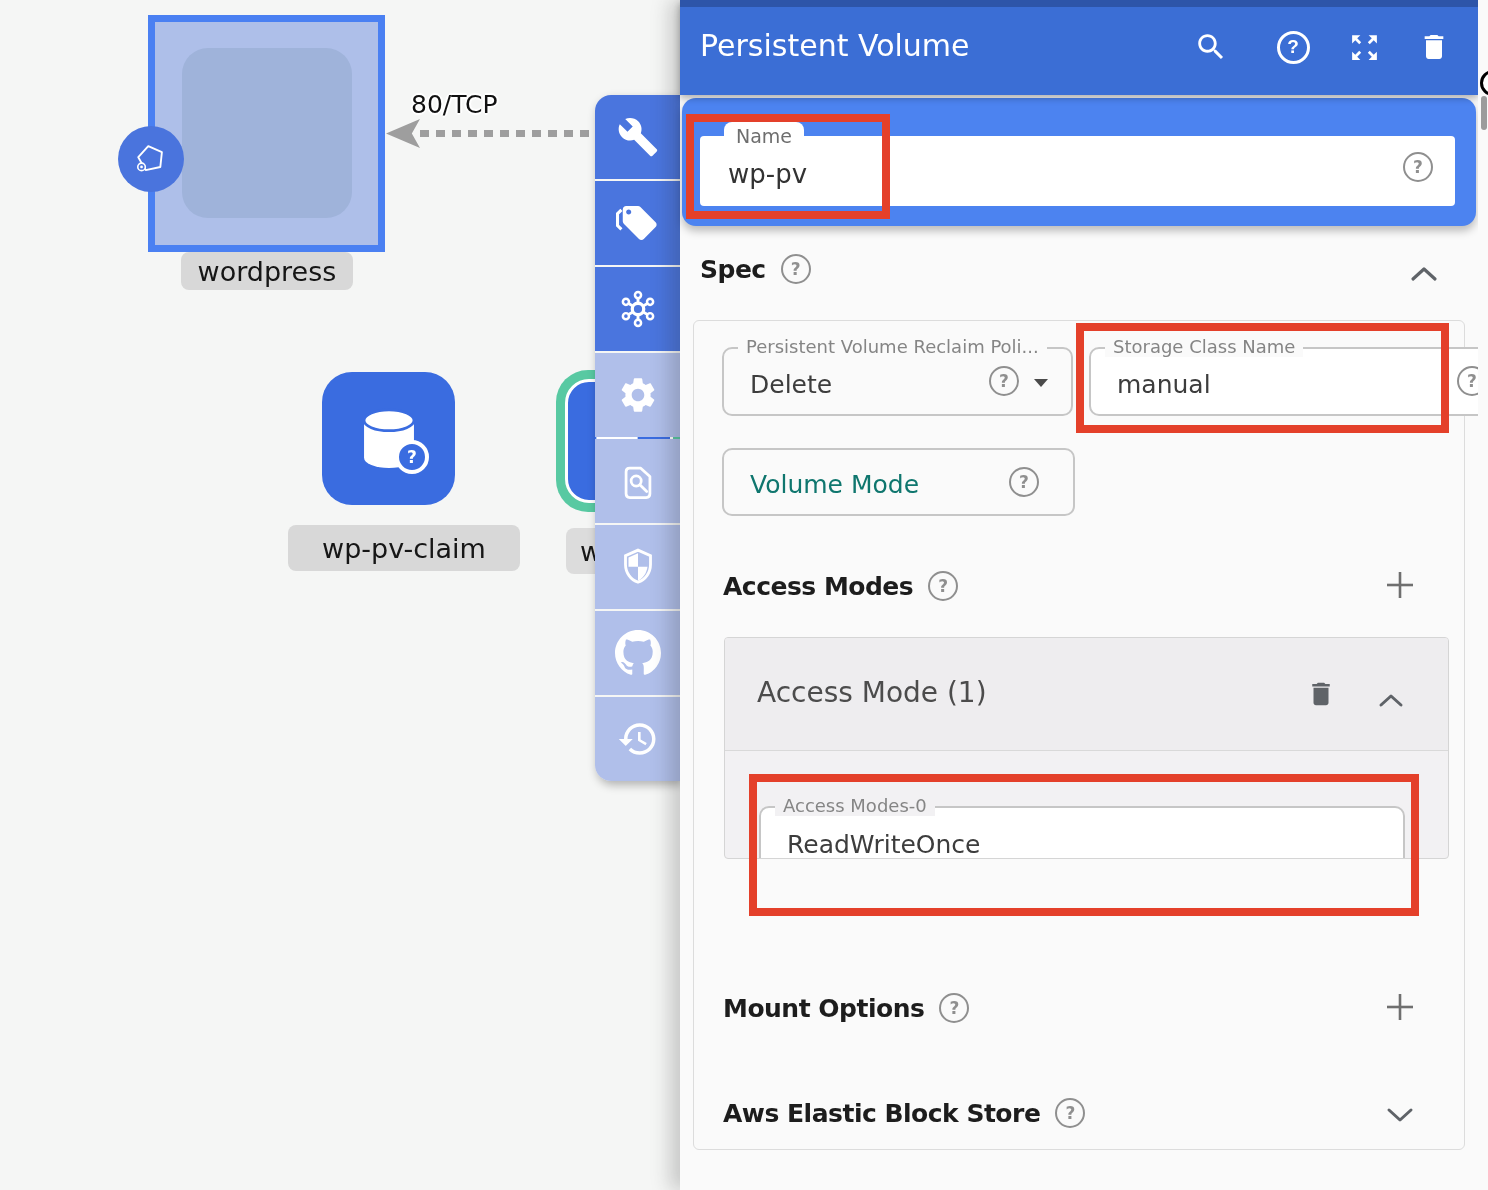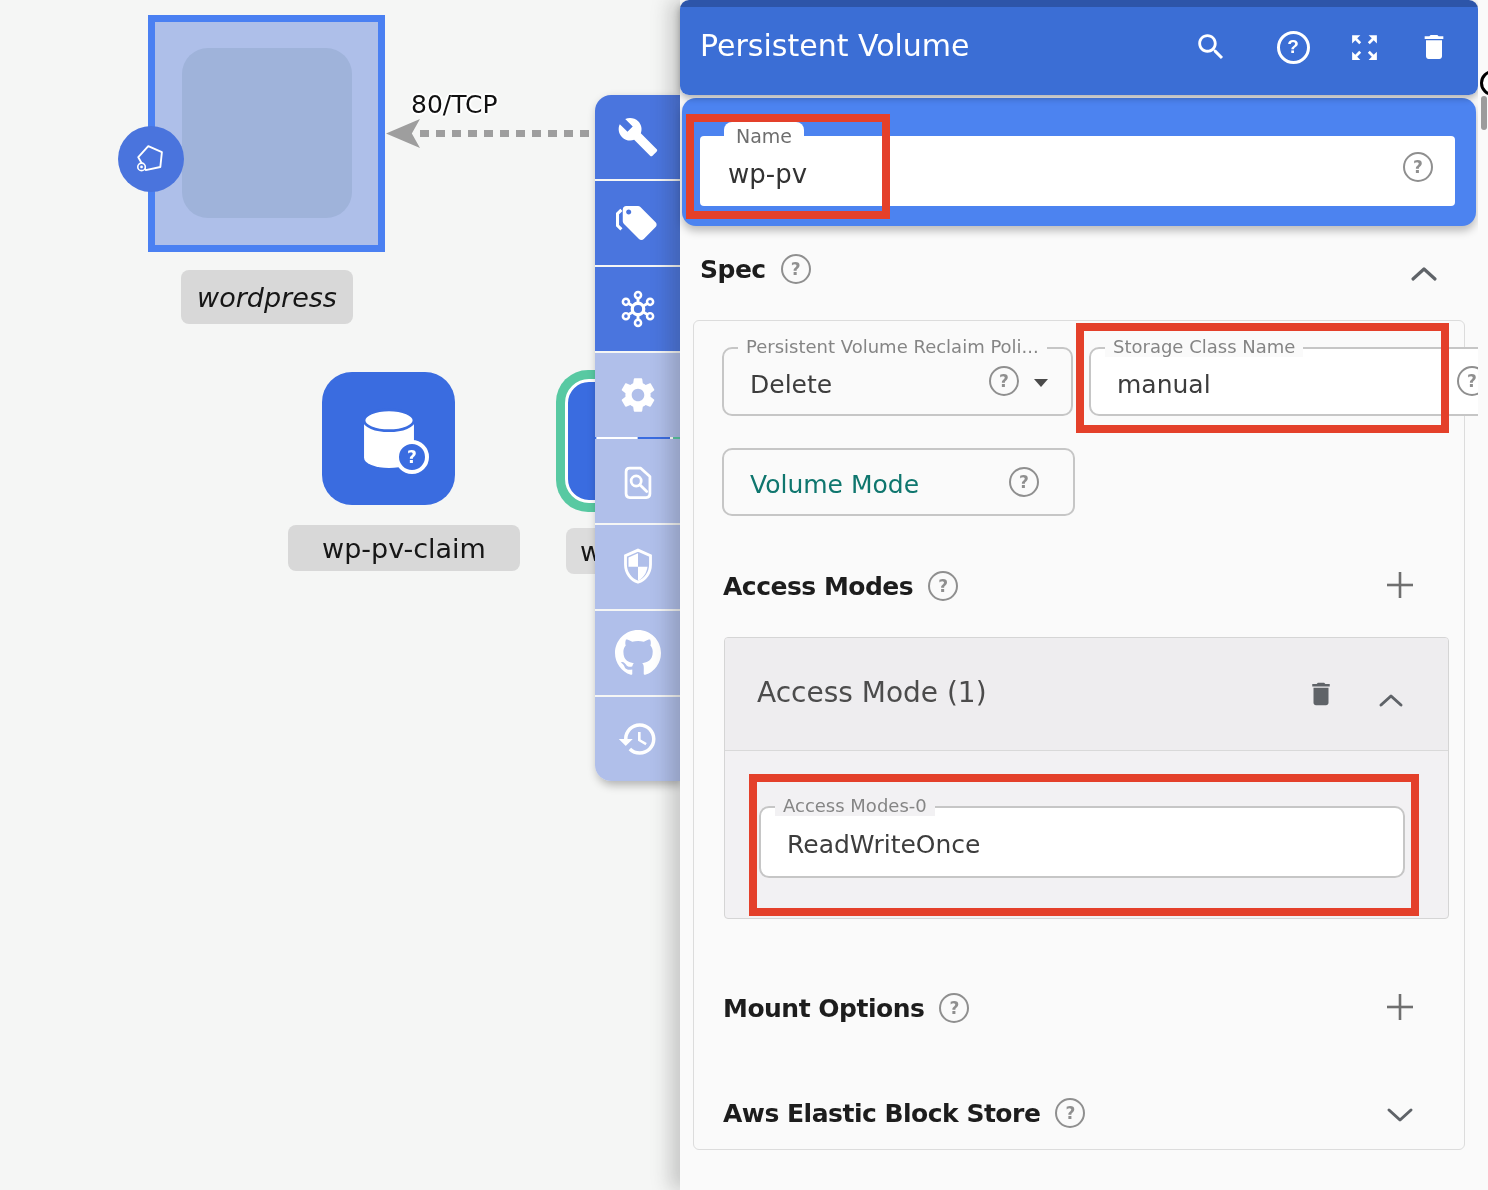--- a/index.html
+++ b/index.html
@@ -9,21 +9,21 @@
   
   .node-wordpress { position:absolute; left:148px; top:15px; width:237px; height:237px;
     background:#aebfe9; border:7px solid #4a80f2; }
   .wp-inner { position:absolute; left:27px; top:26px; width:170px; height:170px;
     background:#9fb3da; border-radius:26px; }
   .pod-badge { position:absolute; left:-37px; top:104px; width:66px; height:66px;
     border-radius:50%; background:#4a74dd; display:flex; align-items:center; justify-content:center; }
 
   .nlabel { position:absolute; background:#d8d8d8; border-radius:8px; color:#161616;
     font-size:27px; display:flex; align-items:center; justify-content:center; white-space:nowrap; }
-  .wp-label { left:181px; top:270px; width:172px; height:54px;font-style:italic; }
+  .wp-label { left:181px; top:252px; width:172px; height:38px; }
   .pvc-label { left:288px; top:525px; width:232px; height:46px; }
   .pv-label { left:566px; top:528px; width:80px; height:46px; justify-content:flex-start;
     padding-left:14px; overflow:hidden; background:#dcdcdc; }
 
   .edge-line { position:absolute; left:420px; top:130px; width:176px; height:7px;
     background:repeating-linear-gradient(to right,#9e9e9e 0 9px,rgba(0,0,0,0) 9px 16px); }
   .edge-head { position:absolute; left:386px; top:119px; width:34px; height:29px; background:#9e9e9e;
     clip-path:polygon(0 50%,100% 0,76% 50%,100% 100%); }
   .edge-label { position:absolute; left:411px; top:90px; font-size:25px; color:#111;
     text-shadow:-2px 0 0 #fff,2px 0 0 #fff,0 -2px 0 #fff,0 2px 0 #fff,0 0 5px #fff;text-align:center; }
@@ -46,21 +46,21 @@
     margin-bottom:2px; cursor:pointer; padding:0; }
   .tbtn:last-child { margin-bottom:0; }
   .tbtn.dark { background:#4a75de; }
   .tbtn.light { background:#b0bfea; }
 
   
   .panel { position:absolute; left:680px; top:0; width:798px; height:1190px; background:#fafafa;
     box-shadow:-10px 0 18px rgba(40,40,40,.22); z-index:10; }
   .phdr { position:absolute; left:0; top:0; width:100%; height:95px;
     background:linear-gradient(180deg,#2d55a9 0,#2d55a9 7px,#3b6ed5 7px);
-    box-shadow:0 3px 7px rgba(0,0,0,.3); z-index:3;border-radius:9px; }
+    box-shadow:0 3px 7px rgba(0,0,0,.3); z-index:3; }
   .ptitle { position:absolute; left:20px; top:28px; font-size:30px; color:#fff; }
   .hicon { position:absolute; top:29px; width:36px; height:36px; display:flex; align-items:center;
     justify-content:center; cursor:pointer; background:none; border:none; }
   .hicon.search { left:513px; } .hicon.help { left:595px; } .hicon.expand { left:666px; } .hicon.trash { left:736px; }
   .hq { width:33px; height:33px; border:3px solid #fff; border-radius:50%; color:#fff; font-size:19px;
     font-weight:bold; display:flex; align-items:center; justify-content:center; }
 
   .name-strip { position:absolute; left:2px; top:98px; width:794px; height:128px; background:#4c83f0;
     border-radius:14px; box-shadow:0 5px 9px rgba(0,0,0,.25); z-index:2; }
   .name-input { position:absolute; left:18px; top:38px; width:755px; height:70px; background:#fff;
@@ -93,21 +93,21 @@
   .fld-reclaim .q { position:absolute; right:52px; top:17px; }
   .caret { position:absolute; right:22px; top:29px; }
   .fld-storage { left:395px; top:26px; width:418px; height:69px; background:#fff; }
   .fld-storage .q { position:absolute; right:18px; top:17px; }
   .fld-volume { left:28px; top:127px; width:353px; height:68px; cursor:pointer; }
   .fld-volume .fvalue { color:#0f766e; }
   .fld-volume .q { position:absolute; right:34px; top:17px; }
 
   .am-row { left:29px; top:250px; }
   .plus-am { left:690px; top:248px; }
-  .am-card { position:absolute; left:30px; top:316px; width:725px; height:282px;
+  .am-card { position:absolute; left:30px; top:316px; width:725px; height:222px;
     border:1px solid #d5d5d5; border-radius:4px; overflow:hidden; background:#f2f1f3; }
   .am-hdr { position:absolute; left:0; top:0; width:100%; height:113px; background:#eeedef;
     border-bottom:1px solid #d9d9d9; }
   .am-title { position:absolute; left:32px; top:38px; font-size:28px; color:#4c4c4c; white-space:nowrap; }
   .am-trash { left:580px; top:40px; }
   .am-chev { left:650px; top:46px; }
   .fld-am0 { left:34px; top:168px; width:646px; height:72px; background:#fff; }
   .fld-am0 .flabel { background:#f2f1f3; }
 
   .mo-row { left:29px; top:672px; }

